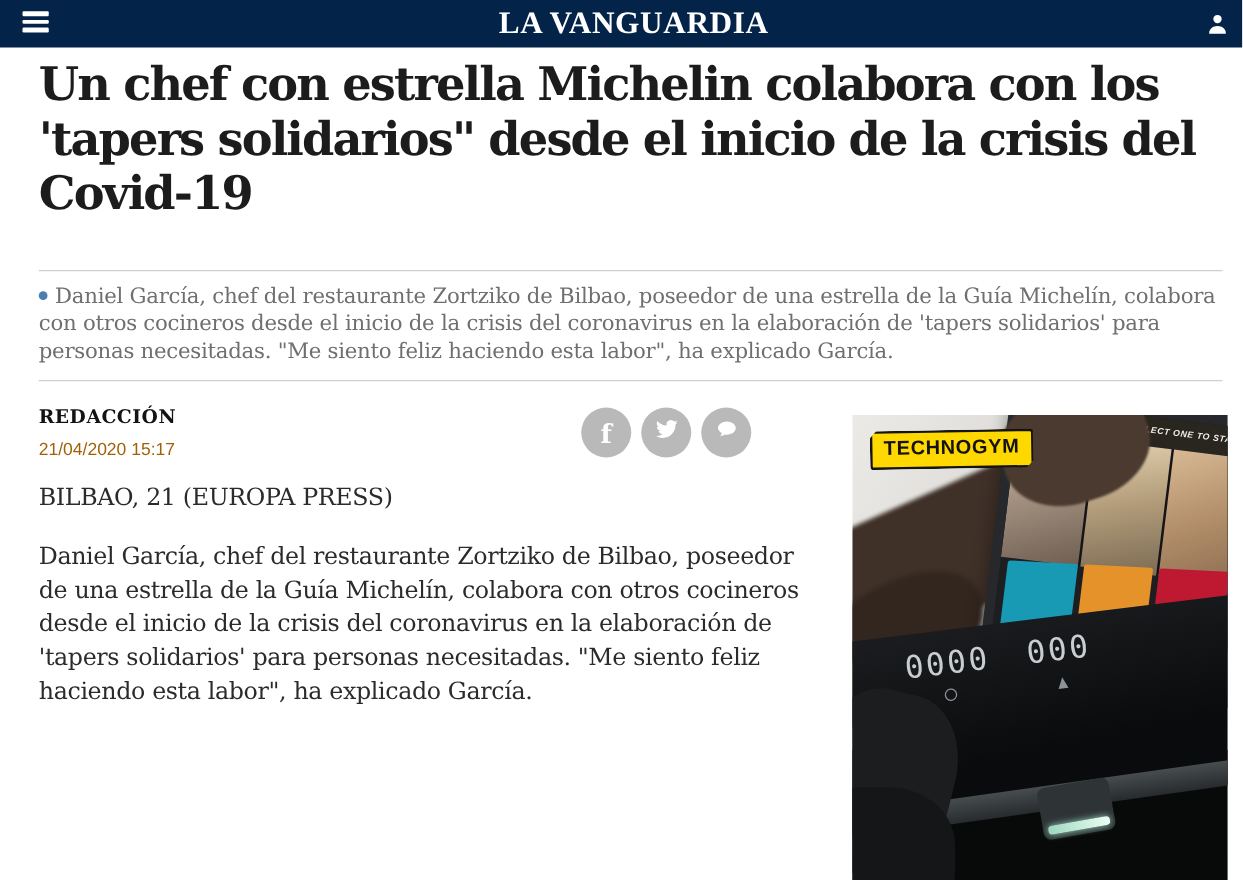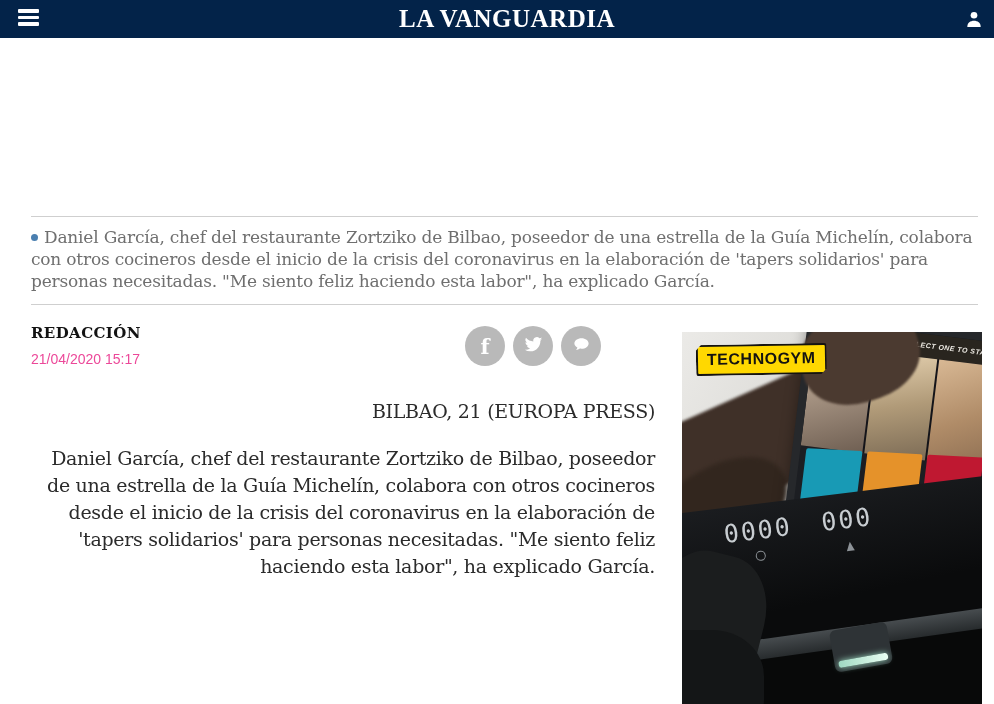--- a/index.html
+++ b/index.html
@@ -25,32 +25,32 @@
   .rule-1 { top:216px; }
   .rule-2 { top:304px; }
   .lead { position:absolute; left:31px; top:226px; width:947px;
           font-family:"DejaVu Serif", serif; font-size:17px; line-height:22px;
           letter-spacing:-0.2px; color:#6f6f6f; }
   .lead .bullet { display:inline-block; width:7px; height:7px; border-radius:50%;
                   margin:0 6px 2px 0; background:#4a7fb0; }
   .byline { position:absolute; left:31px; top:324px;
             font-family:"DejaVu Serif", serif; font-weight:700; font-size:15px;
             letter-spacing:0.4px; color:#131313; cursor:pointer; }
-  .pubdate { position:absolute; left:31px; top:351px; font-size:14px; color:#ec4899; }
+  .pubdate { position:absolute; left:31px; top:351px; font-size:14px; color:#a16207; }
 
   .share { position:absolute; left:465px; top:326px; display:flex; gap:8px; }
   .share .circle { width:40px; height:40px; border-radius:50%; background:#b9b9b9;
                    display:flex; align-items:center; justify-content:center; cursor:pointer; }
   .share .fb { color:#fff; font-family:"DejaVu Serif", serif; font-weight:700; font-size:21px; }
   .share svg { fill:#fff; }
 
   .body-text { position:absolute; left:31px; top:385px; width:624px;
                font-family:"DejaVu Serif", serif; font-size:19px; line-height:27px;
                letter-spacing:-0.3px; color:#2b2b2b; }
-  .body-text p { margin:13px 0 20px 0;text-align:right; }
+  .body-text p { margin:0 0 20px 0; }
 
   
   .video { position:absolute; left:682px; top:332px; width:300px; height:372px;
            overflow:hidden; cursor:pointer;
            background:linear-gradient(120deg,#ebeae7 0%,#d8d7d3 40%,#bfbeba 68%,#a7a6a2 100%); }
   .video * { position:absolute; }
 
   .sheet1 { left:195px; top:168px; width:150px; height:78px; background:#f2f1ee;
             transform:rotate(-20deg); z-index:1; }
   .sheet2 { left:230px; top:228px; width:110px; height:62px; background:#e6e5e1;
@@ -132,20 +132,21 @@
       </div>
     <div class="brand">LA VANGUARDIA</div>
     <div class="user-btn">
       <svg viewBox="0 0 24 24" width="20" height="20">
           <circle cx="12" cy="7.5" r="4"></circle>
           <path d="M4 21c0-4.2 3.7-6.8 8-6.8s8 2.6 8 6.8v.5H4z"></path>
         </svg>
     </div>
   </header>
 
+  <h1 class="headline">Un chef con estrella Michelin colabora con los 'tapers solidarios" desde el inicio de la crisis del Covid-19</h1>
 
   <div class="rule rule-1"></div>
 
   <p class="lead"><span class="bullet" style="background: rgb(74, 127, 176);"></span><span>Daniel García, chef del restaurante Zortziko de Bilbao, poseedor de una estrella de la Guía Michelín, colabora con otros cocineros desde el inicio de la crisis del coronavirus en la elaboración de 'tapers solidarios' para personas necesitadas. "Me siento feliz haciendo esta labor", ha explicado García.</span></p>
 
   <div class="rule rule-2"></div>
 
   <div class="byline">REDACCIÓN</div>
   <div class="pubdate">21/04/2020 15:17</div>
 

